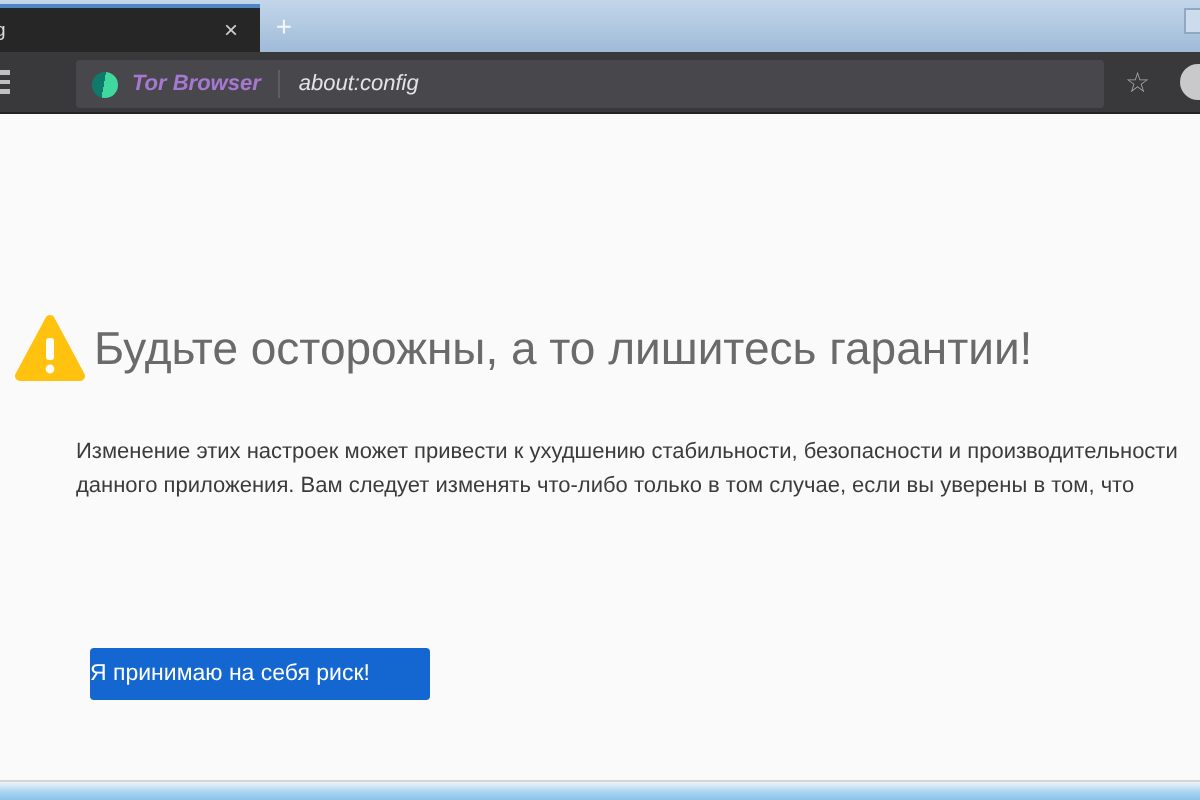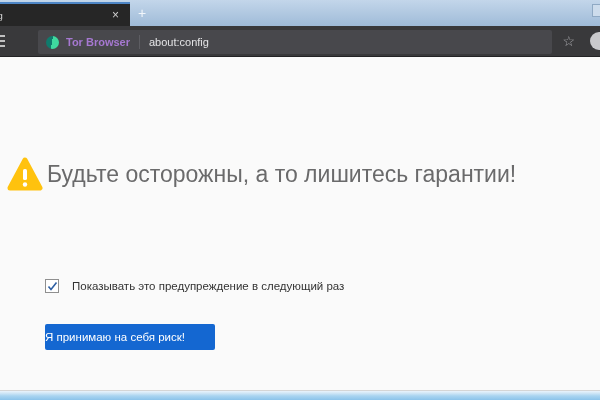--- a/index.html
+++ b/index.html
@@ -39,21 +39,21 @@
     background:#39393b; border-bottom:1px solid #232325;
   }
   .left-fragment {
     position:absolute; left:0; top:9px; width:5px; height:12px;
     background:linear-gradient(#d8d8d8 20%, #39393b 20%, #39393b 40%, #d8d8d8 40%, #d8d8d8 60%, #39393b 60%, #39393b 80%, #d8d8d8 80%);
     opacity:.85;
   }
   .urlbar {
     position:absolute; left:38px; top:4px; right:48px; height:24px;
     background:#48484c; border-radius:2px;
-    display:flex; align-items:center; padding:0 8px;
+    display:flex; align-items:center; padding:0 8px;font-style:italic;
   }
   .onion-icon {
     width:13px; height:13px; border-radius:50%;
     background:linear-gradient(100deg, #0f7a6c 46%, #3fd99f 46%);
     margin-right:7px; flex:none;
   }
   .brand { color:#a678d1; font-size:11px; font-weight:700; white-space:nowrap; }
   .url-sep { width:1px; height:14px; background:#5d5d62; margin:0 9px; }
   .url-text { color:#e4e4e6; font-size:11px; white-space:nowrap; }
   .star {
@@ -134,29 +134,23 @@
       <svg width="36" height="40" viewBox="0 0 36 40">
         <path d="M18 5 L33 33 L3 33 Z" fill="#ffc20e" stroke="#ffc20e" stroke-width="5" stroke-linejoin="round"></path>
         <rect x="16" y="14" width="4" height="11" rx="1.6" fill="#fff"></rect>
         <circle cx="18" cy="29.5" r="2.2" fill="#fff"></circle>
       </svg>
     </div>
 
     <div class="heading">Будьте осторожны, а то лишитесь гарантии!</div>
 
     <div class="body-text">
+      <div>Изменение этих настроек может привести к ухудшению стабильности, безопасности и производительности</div>
+      <div>данного приложения. Вам следует изменять что-либо только в том случае, если вы уверены в том, что</div>
     </div>
 
-    <div class="check-row">
-      <span class="checkbox">
-        <svg width="11" height="11" viewBox="0 0 11 11">
-          <path d="M1.5 5.5 L4 8.5 L9.5 1.5" fill="none" stroke="#2e5fa3" stroke-width="1.6"></path>
-        </svg>
-      </span>
-      <span class="check-label">Показывать это предупреждение в следующий раз</span>
-    </div>
 
     <button class="risk-btn">Я принимаю на себя риск!</button>
   </div>
 
   <div class="bottom-border"></div>
 
 </div>
 
 </body></html>

